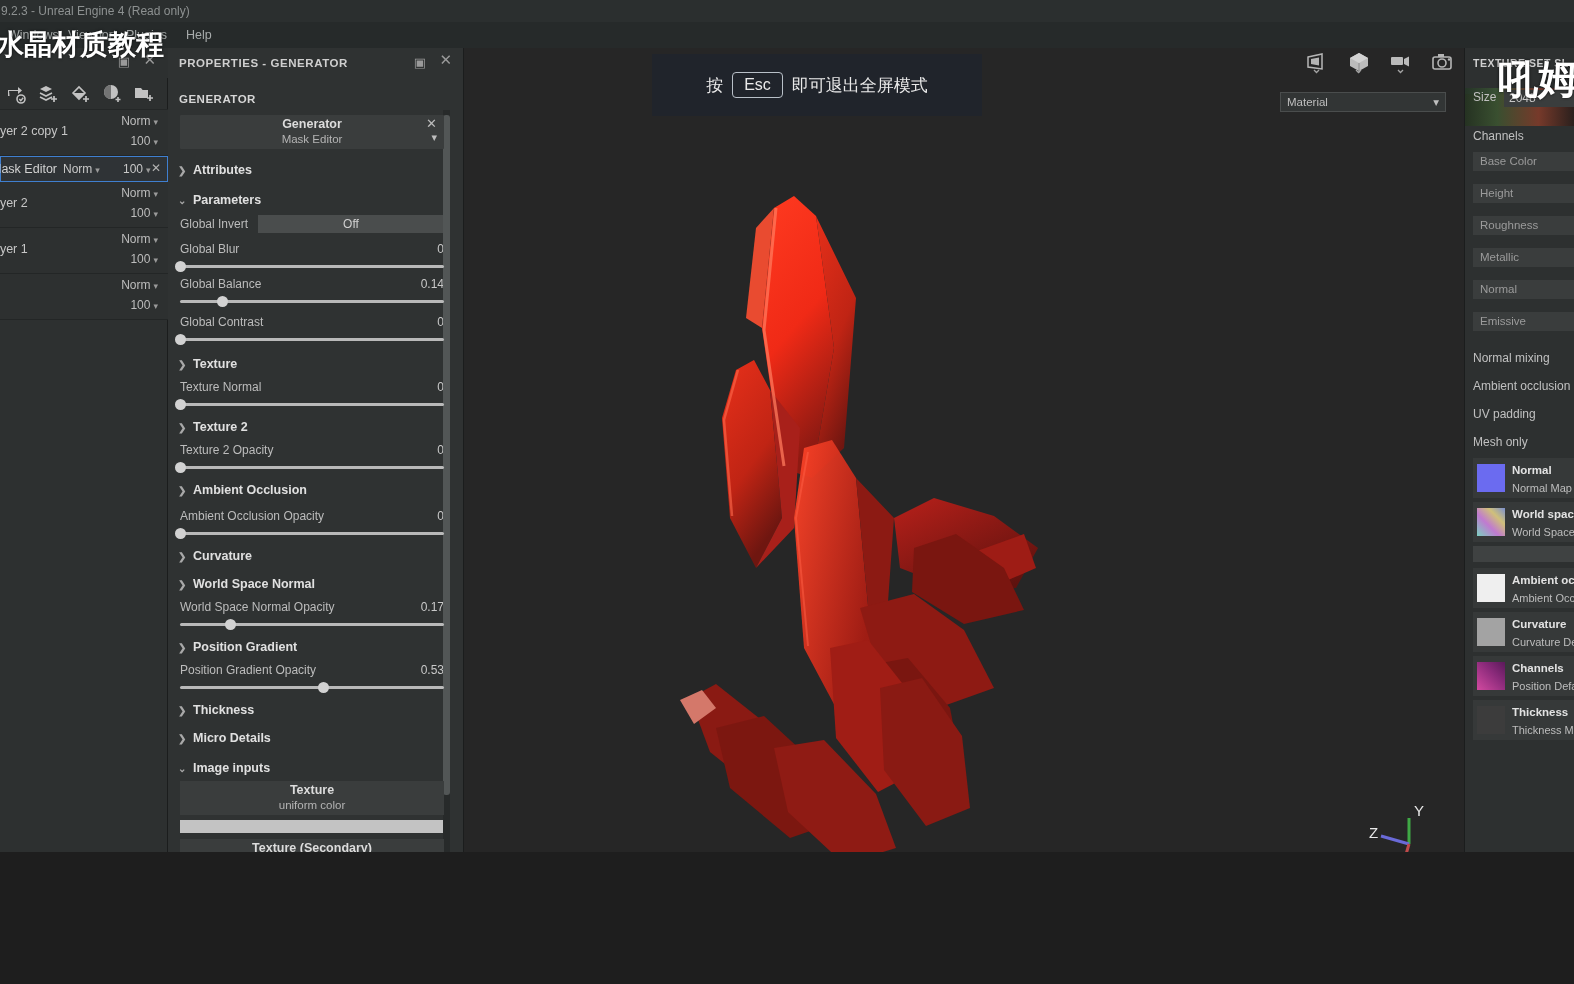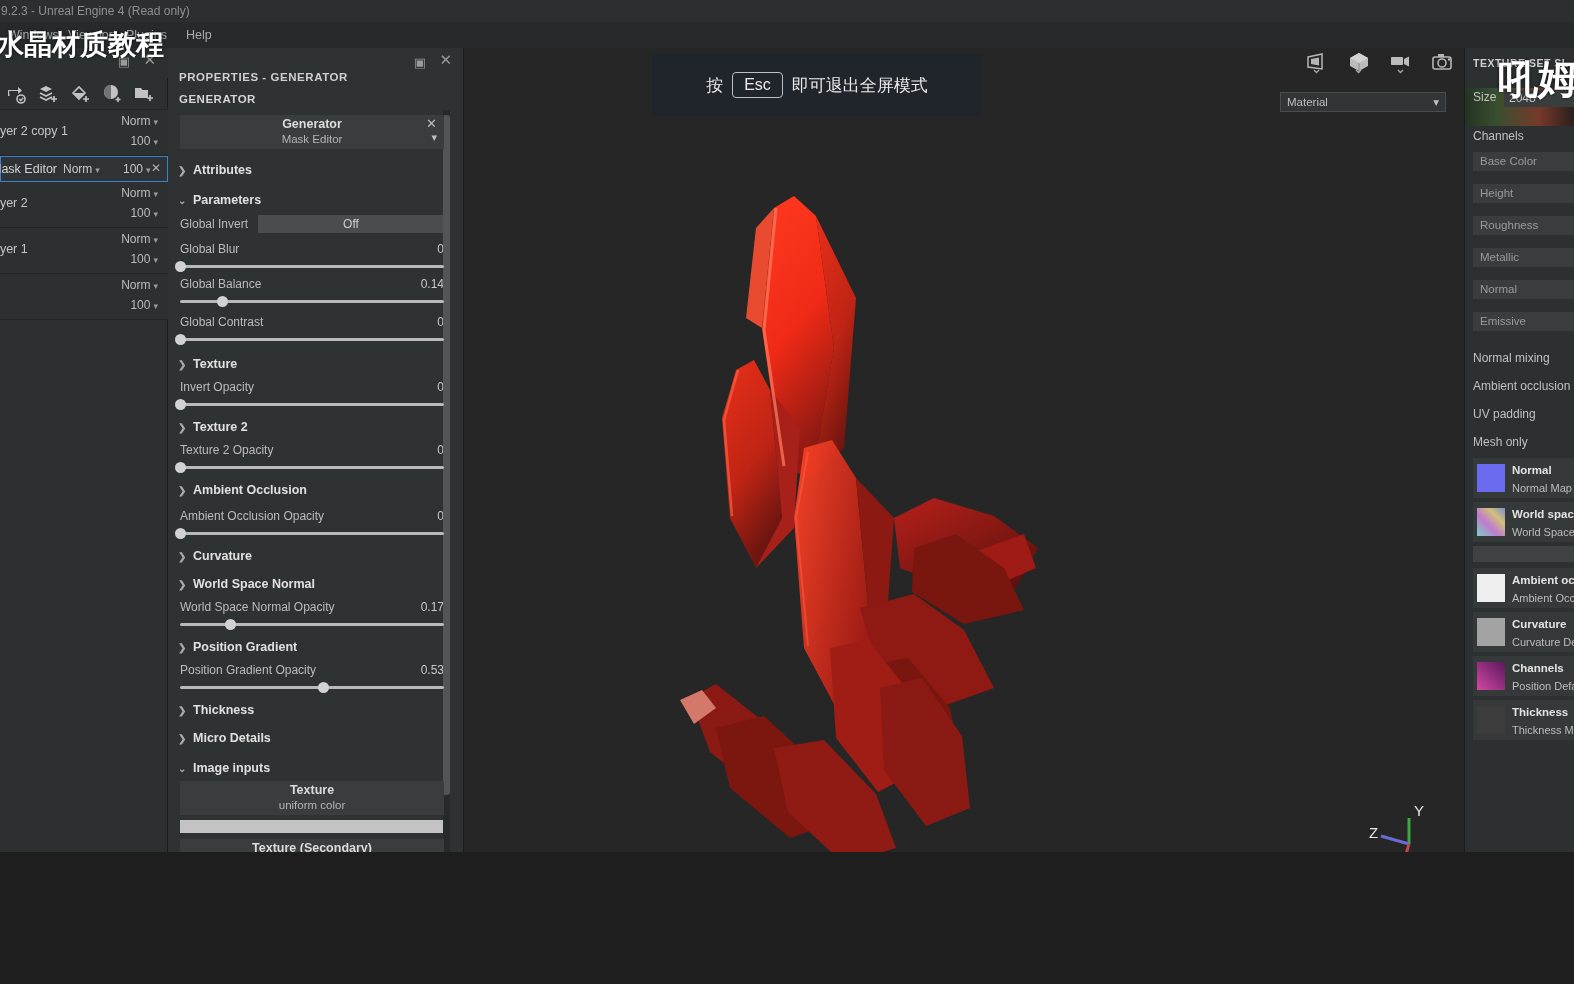--- a/index.html
+++ b/index.html
@@ -80,21 +80,21 @@
 
   
   .props{
     position:absolute; left:168px; top:48px; width:296px; height:936px;
     background:#2f3232; border-right:1px solid #1b1d1d; overflow:hidden;
   }
   .props-head{
     position:absolute; left:0; top:0; width:296px; height:30px;
     background:#2f3232;
   }
-  .props-head .t{ position:absolute; left:11px; top:23px; }
+  .props-head .t{ position:absolute; left:11px; top:9px; }
   .props-head .mx{ position:absolute; right:38px; top:7px; }
   .props-head .cl{ position:absolute; right:12px; top:3px; font-size:15px;}
   .props-sub{
     position:absolute; left:11px; top:45px; font-size:11.5px;
     font-weight:bold; letter-spacing:.5px; color:#d6d6d6;
   }
   .props-body{
     position:absolute; left:0; top:62px; width:288px; height:874px;
     overflow:hidden;
   }
@@ -407,21 +407,21 @@
           </div>
         </div>
 
     <div class="sec" style="margin-top:16px">
       <span class="arrow">❯</span>
       <span>Texture</span>
     </div>
     <div id="slider-texture">
           <div style="margin: 9px 12px 0px;">
             <div style="display: flex; justify-content: space-between; align-items: baseline;">
-              <span class="row-lbl">Invert Opacity</span>
+              <span class="row-lbl">Texture Normal</span>
               <span class="row-val">0</span>
             </div>
             <div class="slider" style="margin-top: 9px;">
               <div class="knob" style="left: 0%;"></div>
             </div>
           </div>
         </div>
 
     <div class="sec" style="margin-top:14px">
       <span class="arrow">❯</span>

